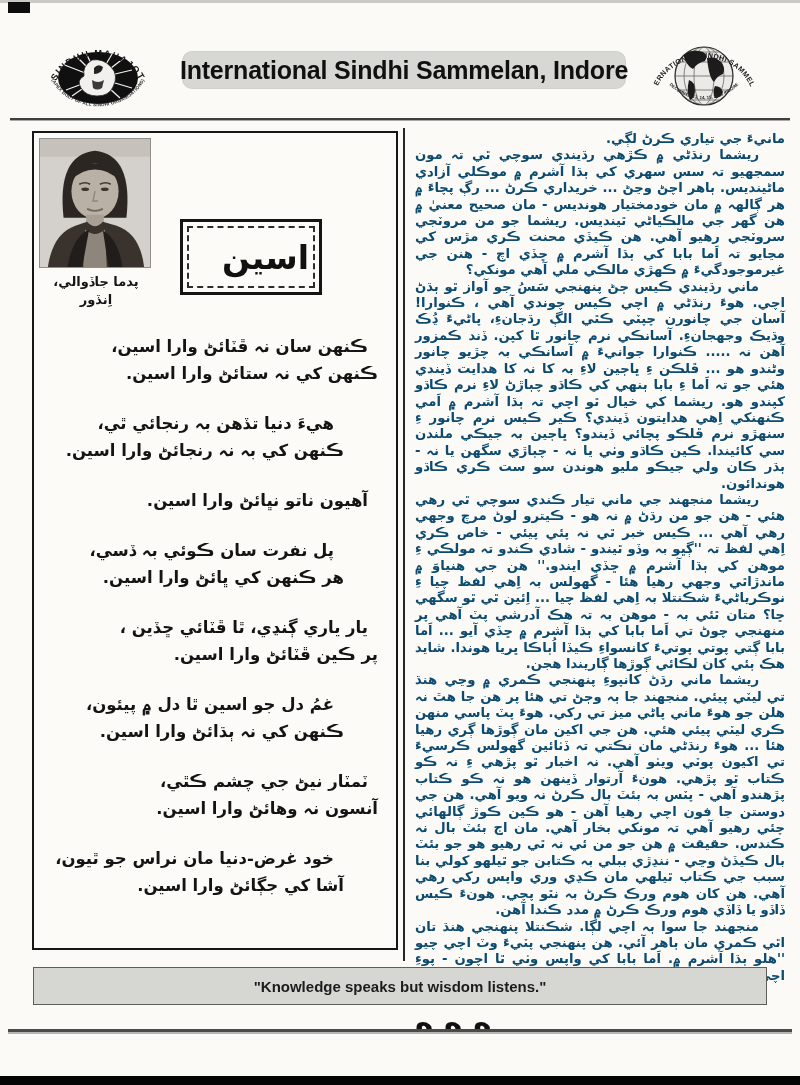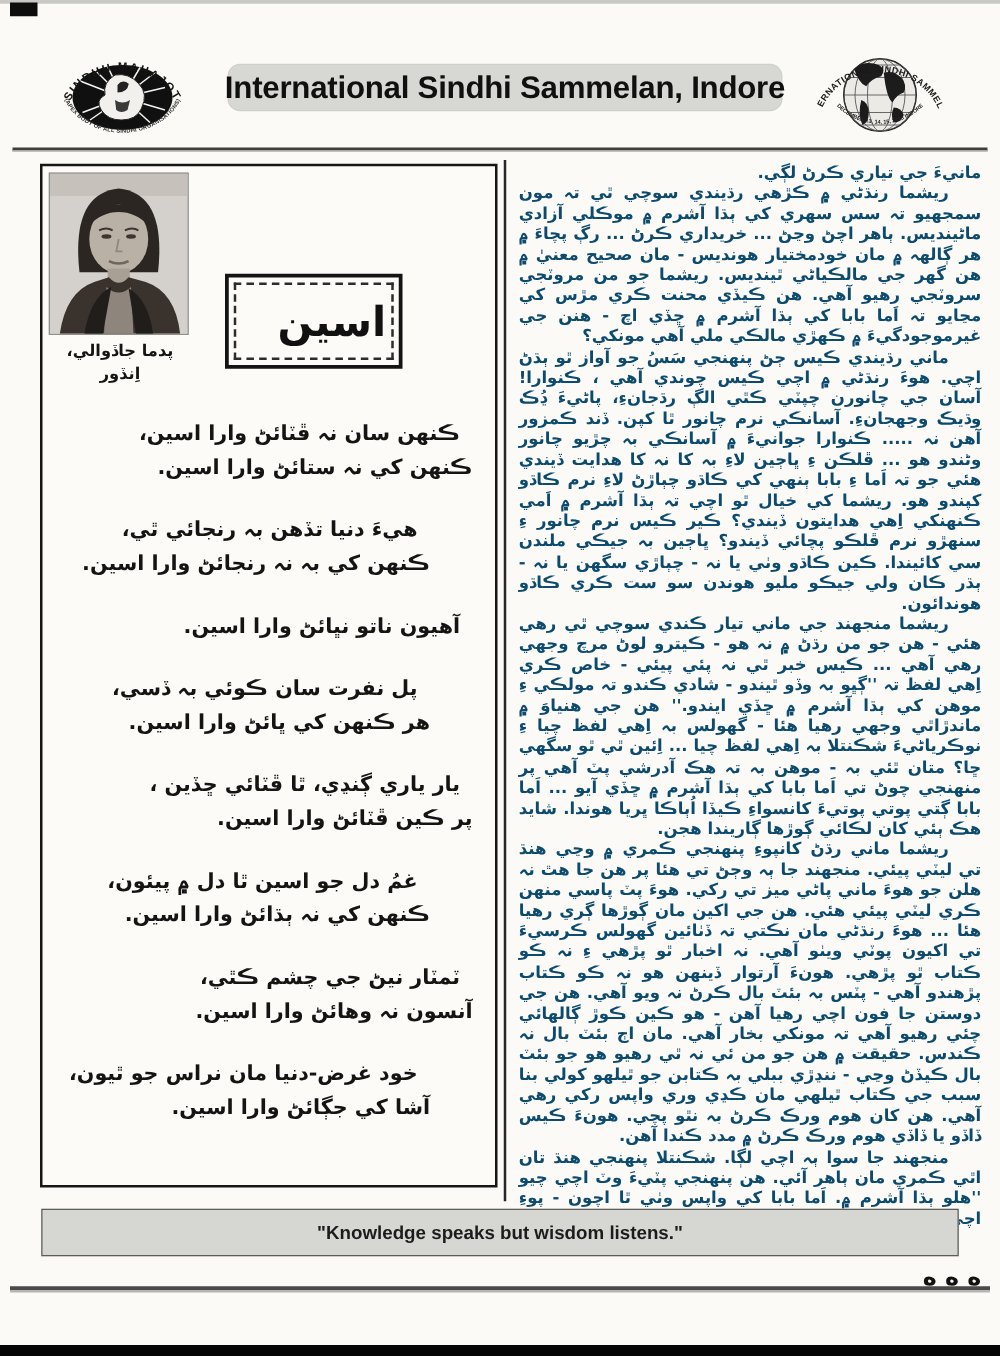--- a/index.html
+++ b/index.html
@@ -72,21 +72,21 @@
     direction:rtl;
   }
   .right-col p {
     font-size:13.2px; font-weight:700; line-height:16.4px;
     text-align:justify; text-indent:26px; color:#0c4a6e;
     letter-spacing:0.1px;
   }
   .right-col p.no-indent { text-indent:0; text-align:right; }
   .closing-line { text-align:center !important; text-indent:0 !important; margin-top:4px !important; }
   .end-mark {
-    direction:ltr; text-align:right; font-size:19px; font-weight:800;
+    direction:ltr; text-align:left; font-size:31px; font-weight:800;
     color:#111; margin-top:4px; line-height:26px; letter-spacing:-2px;
   }
 
   
   .quote-bar {
     position:absolute; left:33px; top:967px; width:734px; height:38px;
     background:#d6d6d2; border:1px solid #5d5d5a;
     display:flex; align-items:center; justify-content:center;
   }
   .quote-bar span {

